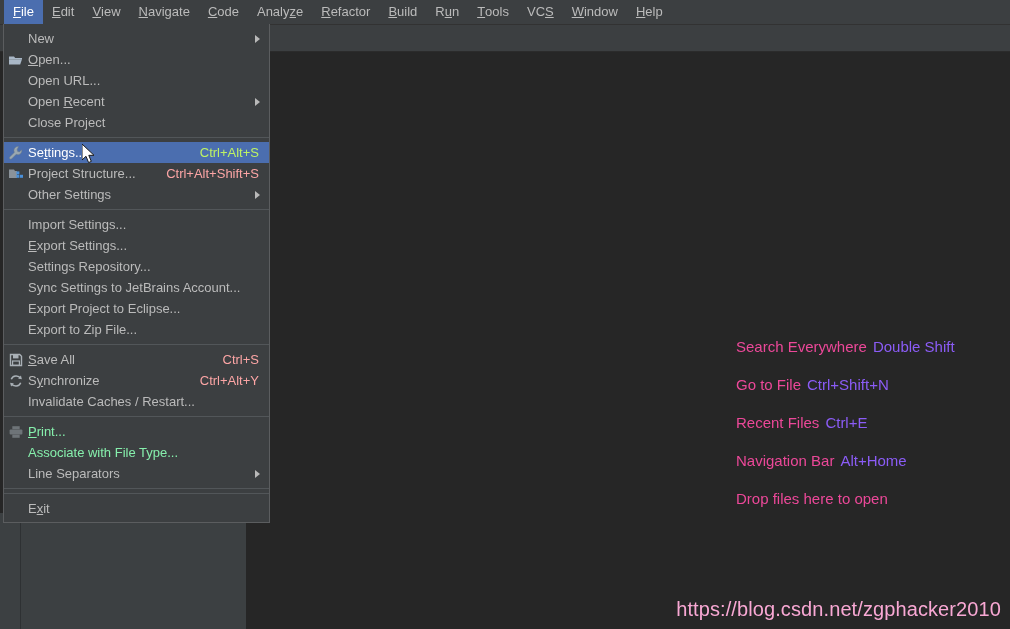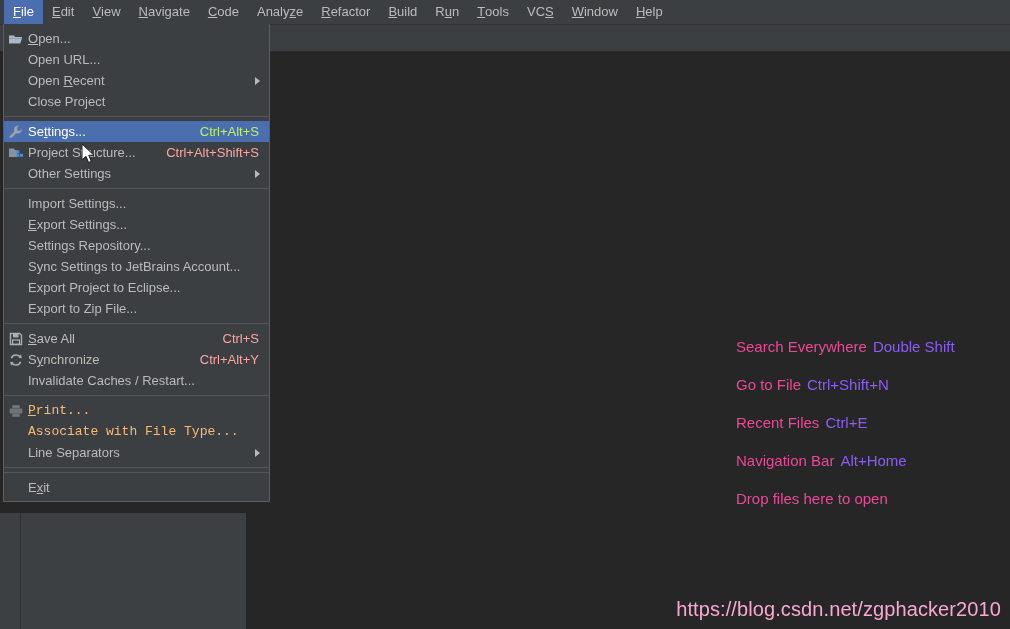--- a/index.html
+++ b/index.html
@@ -117,21 +117,21 @@
     padding-right: 8px;
     color: #bbbbbb;
     font-size: 13px;
     white-space: nowrap;
     cursor: default;
   }
   .menu-item.selected {
     background: #4b6eaf;
     color: #ffffff;
   }
-  .menu-item.disabled { color: #fdba74; font-family: Liberation Mono, monospace; }
+  .menu-item.disabled { color: #86efac; }
   .menu-label { flex: 0 0 auto; }
   .menu-accel {
     margin-left: auto;
     color: #fca5a5;
     font-size: 13px;
     padding-right: 2px;
   }
   .menu-item.selected .menu-accel { color: #bef264; }
   .menu-sep {
     height: 1px;
@@ -201,20 +201,24 @@
       <div class="shortcut-row"><span class="shortcut-label">Go to File</span><span class="shortcut-key">Ctrl+Shift+N</span></div>
       <div class="shortcut-row"><span class="shortcut-label">Recent Files</span><span class="shortcut-key">Ctrl+E</span></div>
       <div class="shortcut-row"><span class="shortcut-label">Navigation Bar</span><span class="shortcut-key">Alt+Home</span></div>
       <div class="shortcut-row"><span class="shortcut-label">Drop files here to open</span></div>
     </div>
 
   <div class="watermark">https://blog.csdn.net/zgphacker2010</div>
 
   <div class="menu-popup" id="file-menu">
       <div class="menu-item">
+        <span class="menu-label">New</span>
+        <span class="submenu-arrow"></span>
+      </div>
+      <div class="menu-item">
         <svg class="m-icon" viewBox="0 0 16 16">
           <path d="M1 4.5h5l1.2 1.5H14v1.2H1z" fill="#a9b7c6"></path>
           <path d="M1 7.2h13l-1.8 5.3H1z" fill="#a9b7c6"></path>
         </svg>
         <span class="menu-label"><span class="mn">O</span>pen...</span>
       </div>
       <div class="menu-item">
         <span class="menu-label">Open URL...</span>
       </div>
       <div class="menu-item">

